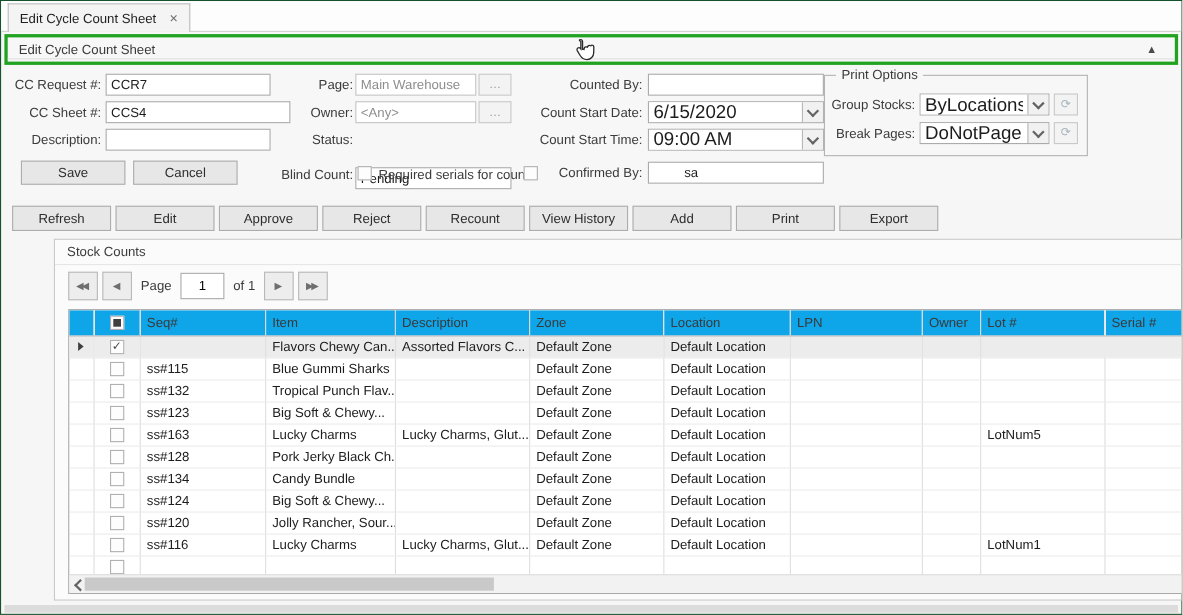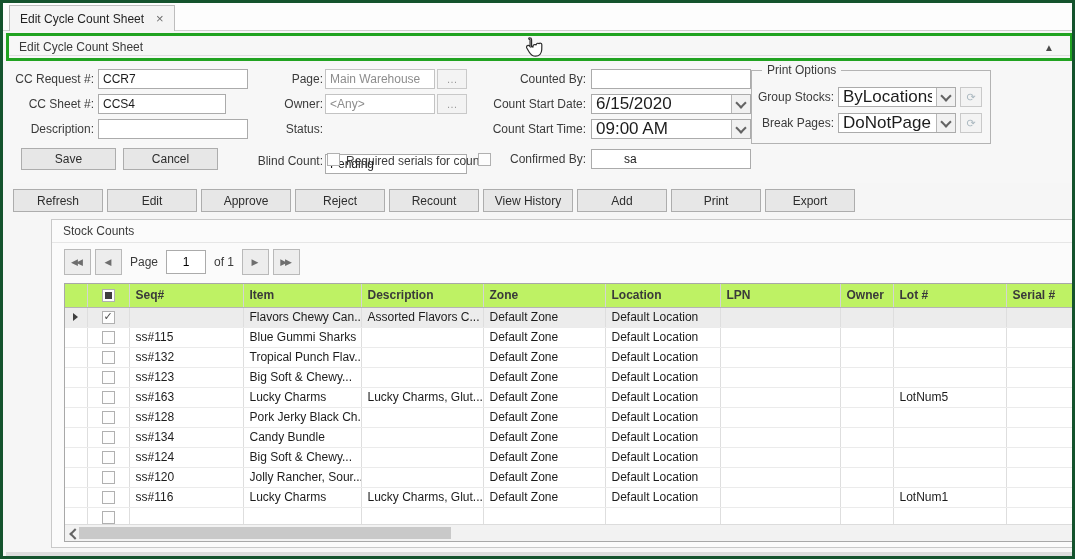--- a/index.html
+++ b/index.html
@@ -1,16 +1,16 @@
 <!DOCTYPE html>
 <html><head>
 <meta charset="utf-8">
 <style>
   html,body{margin:0;padding:0;background:#ffffff;font-family:"Liberation Sans",sans-serif;font-size:12px;color:#2b2b2b;}
-  .window{position:relative;width:1075px;height:559px;box-sizing:border-box;border:3px solid #14532d;background:#f6f6f6;overflow:hidden;}
+  .window{position:relative;width:1075px;height:559px;box-sizing:border-box;border:1px solid #14532d;background:#f6f6f6;overflow:hidden;}
 
   
   .tabstrip{position:absolute;left:0;top:0;width:100%;height:28px;background:#fdfdfd;border-bottom:1px solid #cfcfcf;box-sizing:border-box;}
   .tab{position:absolute;left:6px;top:2px;height:26px;box-sizing:border-box;display:flex;align-items:center;gap:12px;
        padding:0 10px;background:#f4f4f4;border:1px solid #bdbdbd;border-bottom:none;}
   .tab-label{color:#1f1f1f;}
   .tab-close{color:#6d6d6d;font-size:13px;line-height:13px;cursor:default;}
 
   
   .header-bar{position:absolute;left:3px;top:30px;width:1067px;height:28px;box-sizing:border-box;border:3px solid #21a321;
@@ -56,21 +56,21 @@
   .pager .pbtn{width:27px;height:26px;box-sizing:border-box;background:#ededed;border:1px solid #b9b9b9;color:#6e6e6e;
                font-size:9px;letter-spacing:-2px;display:flex;align-items:center;justify-content:center;padding:0 3px 0 0;}
   .pager-lab{margin:0 4px;color:#3b3b3b;}
   .pager-input{width:40px;height:24px;box-sizing:border-box;border:1px solid #ababab;text-align:center;
                font-family:"Liberation Sans",sans-serif;font-size:12px;}
 
   
   .grid{position:absolute;left:12px;top:63px;width:1034px;height:259px;box-sizing:border-box;border:1px solid #a8a8a8;
         background:#fff;overflow:hidden;}
   .grid table{border-collapse:collapse;table-layout:fixed;width:1017px;}
-  .grid th{height:23px;box-sizing:border-box;font-weight:bold;text-align:left;color:#3a3a3a;background:#bef264;
+  .grid th{height:23px;box-sizing:border-box;font-weight:normal;text-align:left;color:#3a3a3a;background:#0ea5e9;
            border-right:1px solid #d4d4d4;border-bottom:1px solid #b5b5b5;padding:0 6px;white-space:nowrap;overflow:hidden;}
   .grid td{height:20px;box-sizing:border-box;color:#1c1c1c;border-right:1px solid #dedede;border-bottom:1px solid #ebebeb;
            padding:0 6px;white-space:nowrap;overflow:hidden;}
   .grid tr.sel td{background:#ececec;}
   .grid .c-ind{width:22px;padding:0;text-align:center;}
   .grid .c-cb{width:42px;padding:0;text-align:center;}
   .grid .c-cb .cbx{vertical-align:middle;}
   .row-arrow{display:inline-block;width:0;height:0;border-top:4px solid transparent;border-bottom:4px solid transparent;border-left:5px solid #3e3e3e;}
   .vscroll{position:absolute;right:0;top:24px;bottom:17px;width:17px;background:#f2f2f2;border-left:1px solid #dcdcdc;
            display:flex;flex-direction:column;justify-content:space-between;align-items:center;padding:5px 0;box-sizing:border-box;}
@@ -99,21 +99,21 @@
   </div>
   <svg class="hand" width="20" height="24" viewBox="0 0 18 22">
     <path d="M6 1.8c1 0 1.7.8 1.7 1.7v6.3l1.2.3.2-1c.2-.9 1-1.4 1.9-1.2l.8.2.3-.6c.4-.7 1.2-1 1.9-.7l.6.2c.3-.4.7-.6 1.2-.5.8.1 1.3.8 1.3 1.6l-.1 4.6c-.1 3.2-2.3 5.8-5.6 5.8-2.9 0-4.4-1.2-5.8-3.6l-2.3-3.9c-.4-.8-.2-1.8.6-2.2.7-.4 1.5-.2 2 .4l.4.5V3.5C4.3 2.6 5 1.8 6 1.8z" fill="#ffffff" stroke="#2b2b2b" stroke-width="1.1"></path>
   </svg>
 
   <div class="form-area">
 
     <label class="lab" style="left:0;top:5px;width:88px">CC Request #:</label>
     <input class="fld" style="left: 92px; top: 5px; width: 150px;" value="CCR7">
     <label class="lab" style="left:0;top:30px;width:88px">CC Sheet #:</label>
-    <input class="fld" style="left: 92px; top: 30px; width: 128px;" value="CCS4">
+    <input class="fld" style="left: 92px; top: 30px; width: 168px;" value="CCS4">
     <label class="lab" style="left:0;top:55px;width:88px">Description:</label>
     <input class="fld" style="left: 92px; top: 55px; width: 150px;" value="">
     <button class="btn" style="position:absolute;left:15px;top:84px;width:95px;height:22px">Save</button>
     <button class="btn" style="position:absolute;left:117px;top:84px;width:95px;height:22px">Cancel</button>
 
     <label class="lab" style="left:100px;top:5px;width:217px">Page:</label>
     <input class="fld dim" style="left: 319px; top: 5px; width: 110px;" value="Main Warehouse">
     <button class="mini-btn" style="left:431px;top:5px;width:30px;height:20px">
       <span>…</span>
     </button>

